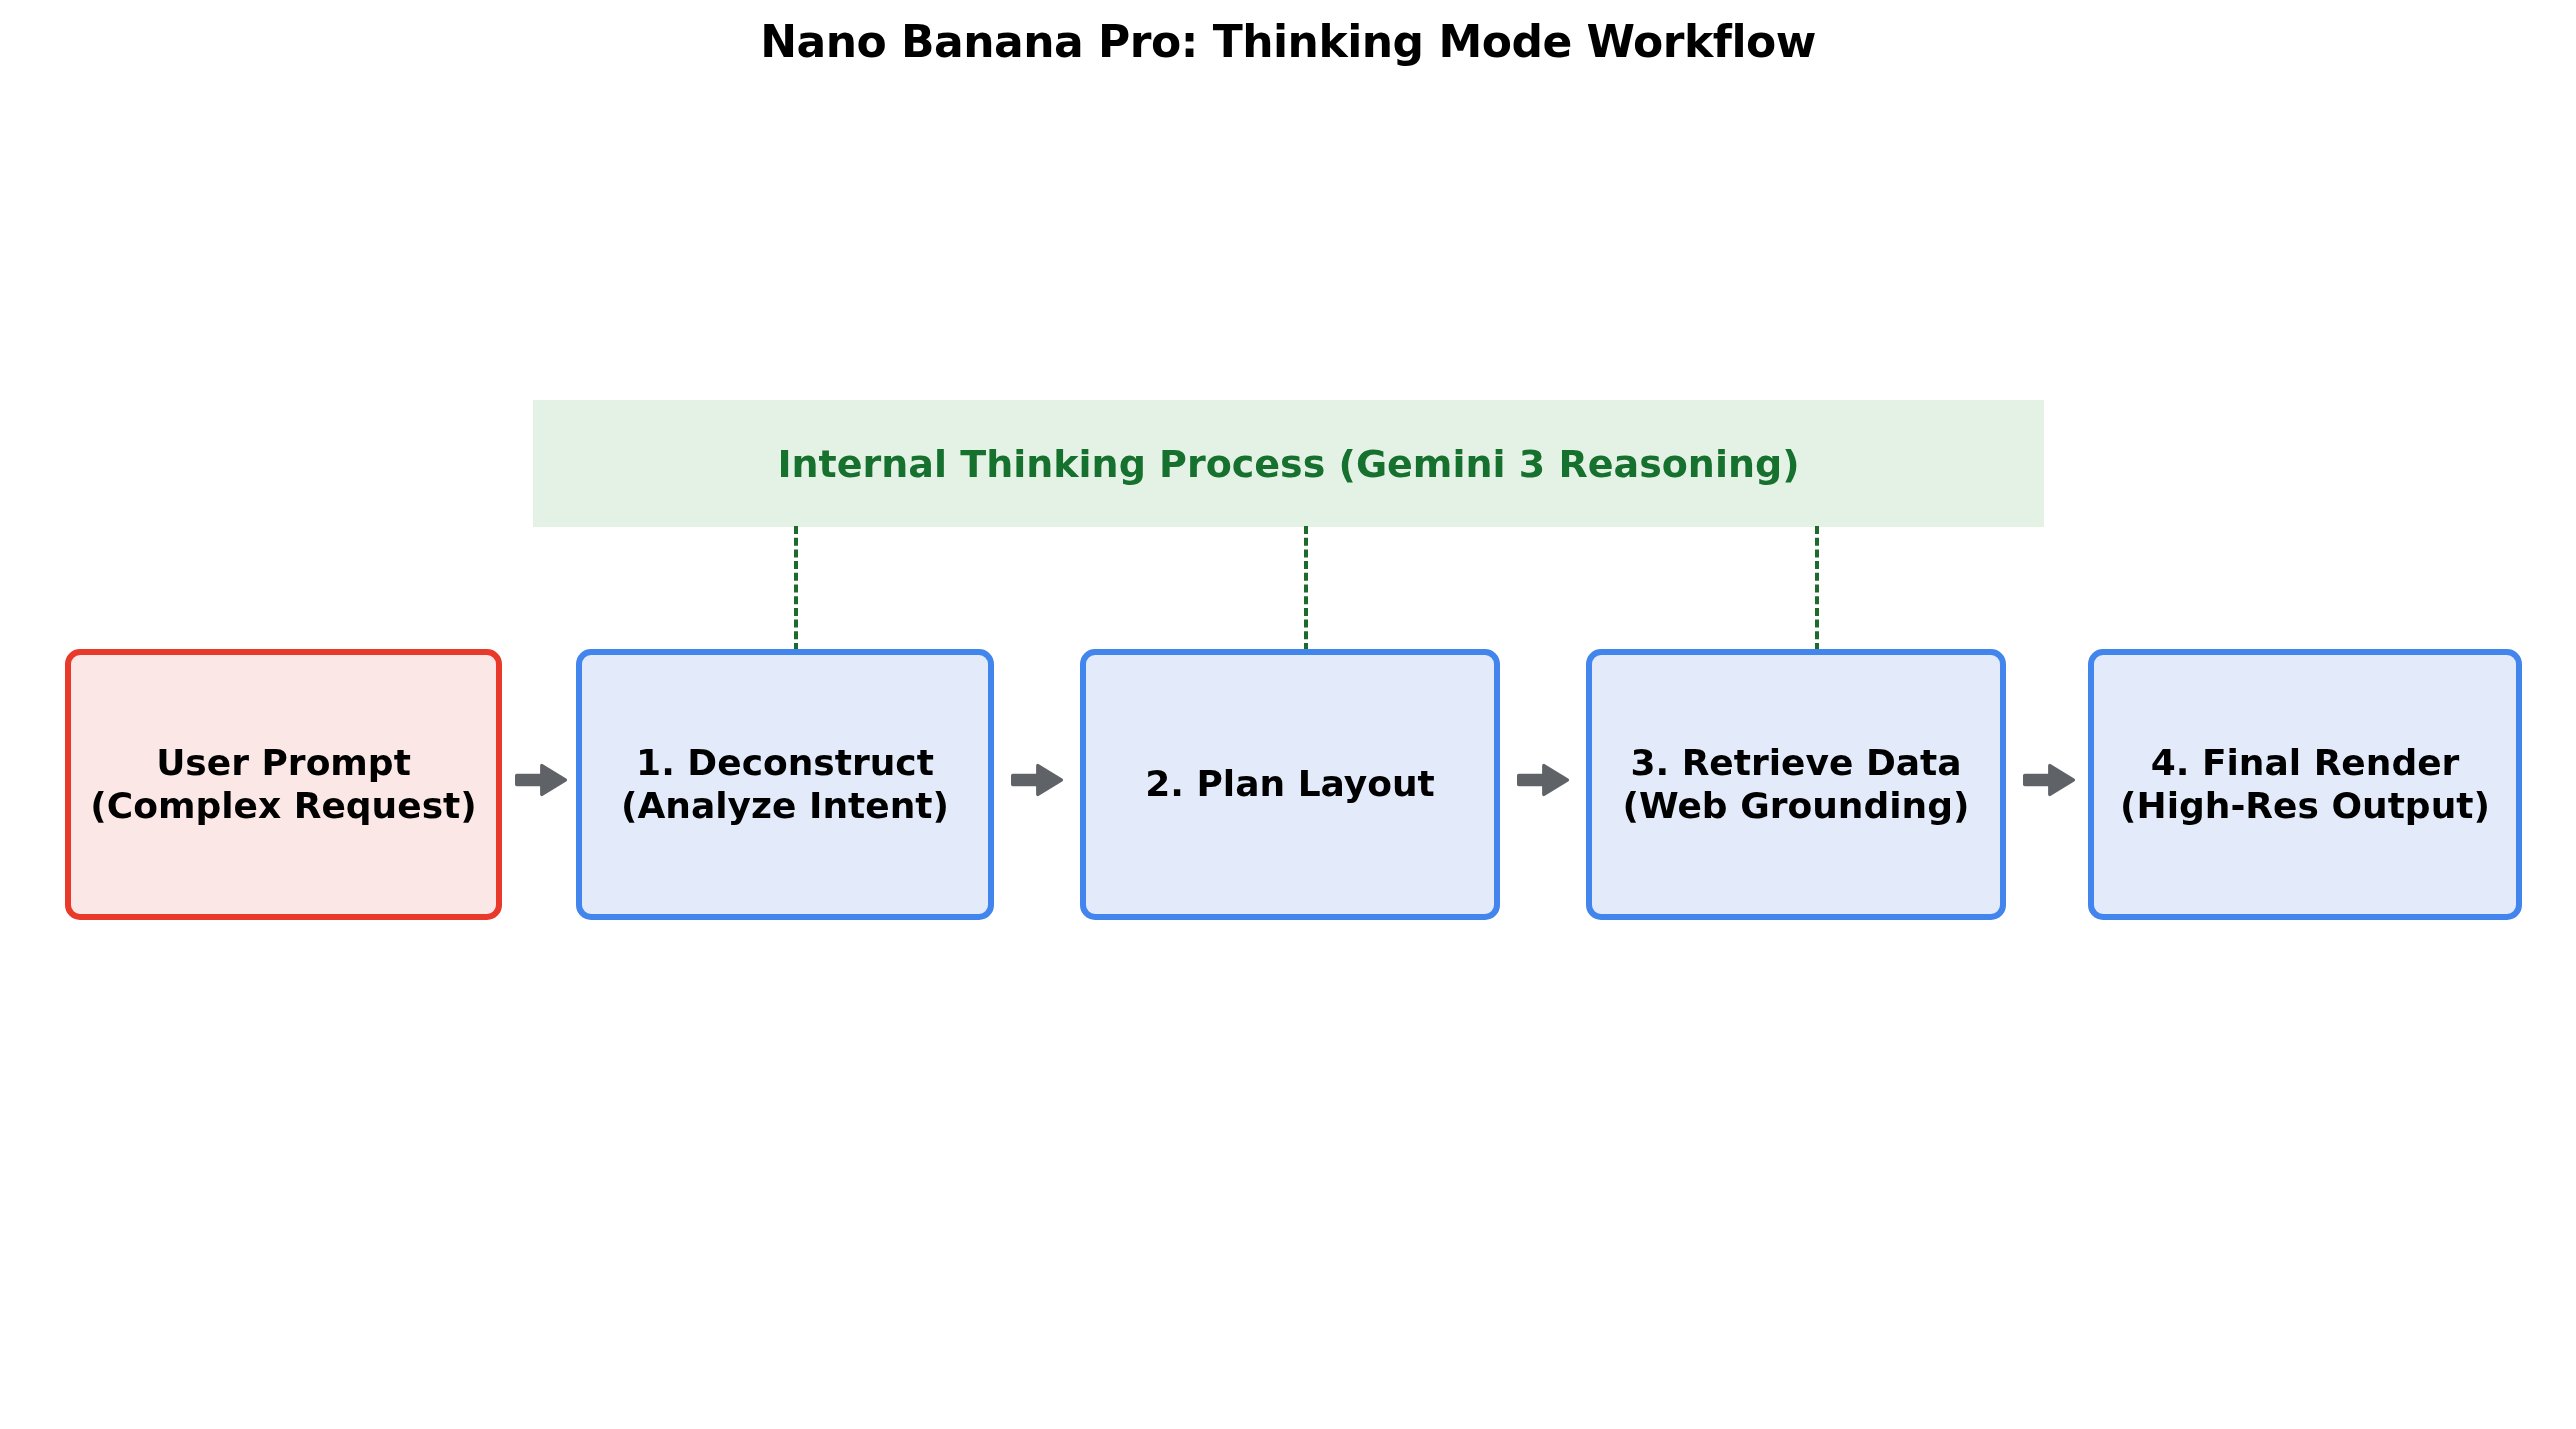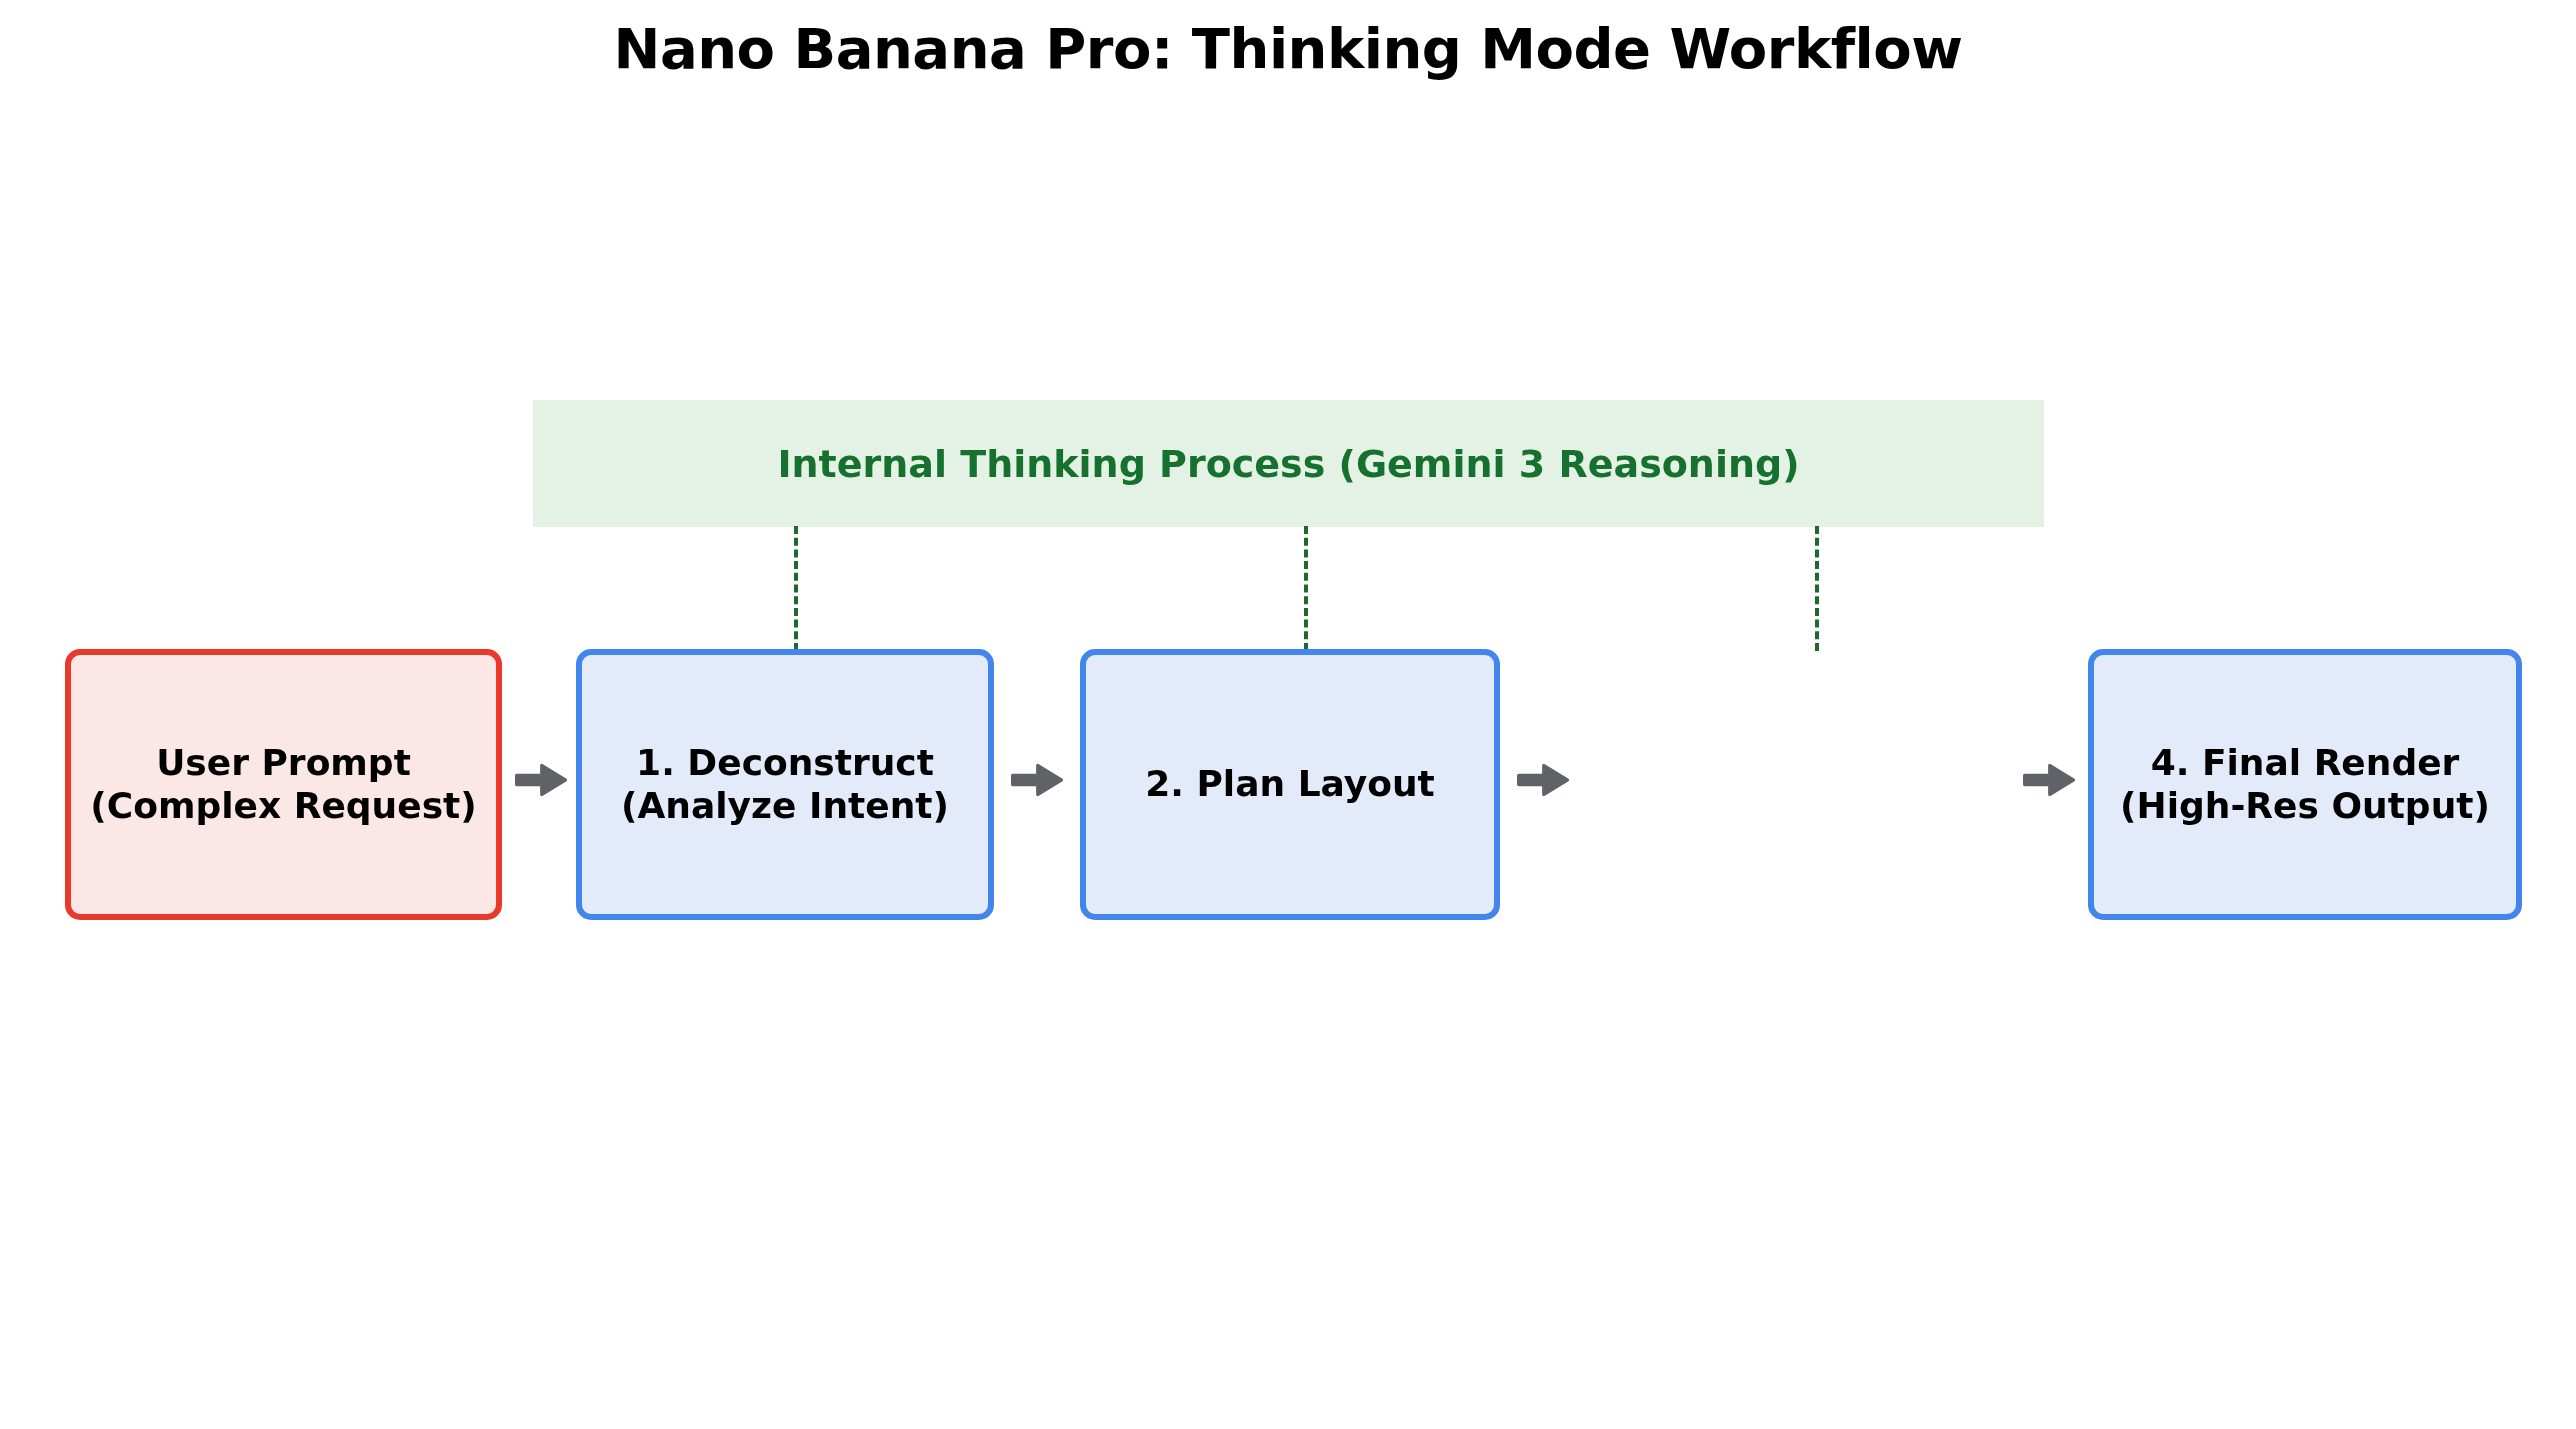--- a/index.html
+++ b/index.html
@@ -20,21 +20,21 @@
     background: #ffffff;
   }
 
   
   #page-title {
     position: absolute;
     left: 0;
     top: 16.3px;
     width: 2576px;
     text-align: center;
-    font-size: 56px;
+    font-size: 44px;
     font-weight: bold;
     color: #000000;
     letter-spacing: -0.5px;
     font-family: "DejaVu Sans", sans-serif;
   }
 
   
   #thinking-banner {
     position: absolute;
     left: 533px;
@@ -123,20 +123,24 @@
 
   <div class="flow-box step-box" style="left:576px; width:418px;">
     <span class="box-line">1. Deconstruct</span>
     <span class="box-line">(Analyze Intent)</span>
   </div>
 
   <div class="flow-box step-box" style="left:1080px; width:420px;">
     <span class="box-line">2. Plan Layout</span>
   </div>
 
+  <div class="flow-box step-box" style="left:1586px; width:420px;">
+    <span class="box-line">3. Retrieve Data</span>
+    <span class="box-line">(Web Grounding)</span>
+  </div>
 
   <div class="flow-box step-box" style="left:2088px; width:434px;">
     <span class="box-line">4. Final Render</span>
     <span class="box-line">(High-Res Output)</span>
   </div>
 
   <svg class="flow-arrow" style="left:515px;" viewBox="0 0 58 40">
     <path d="M2 15 H30 V4 L56 20 L30 36 V25 H2 Z" fill="#5f6368" stroke="#5f6368" stroke-width="4" stroke-linejoin="round"></path>
   </svg>
   <svg class="flow-arrow" style="left:1011px;" viewBox="0 0 58 40">

